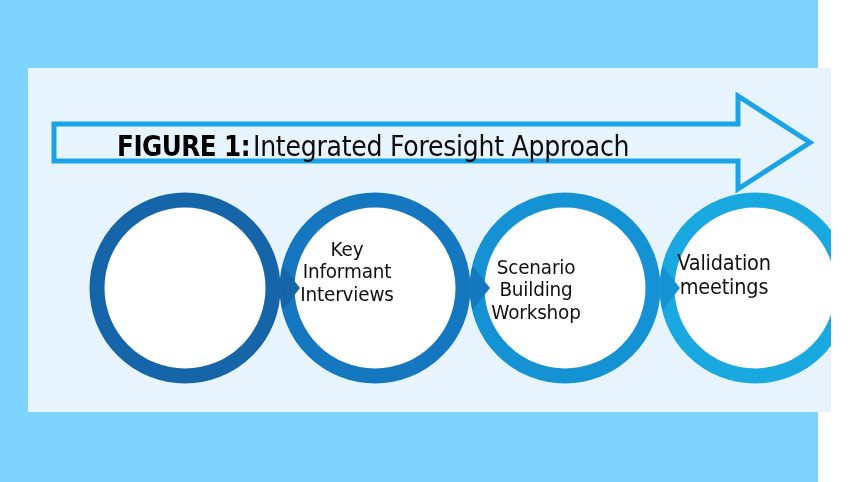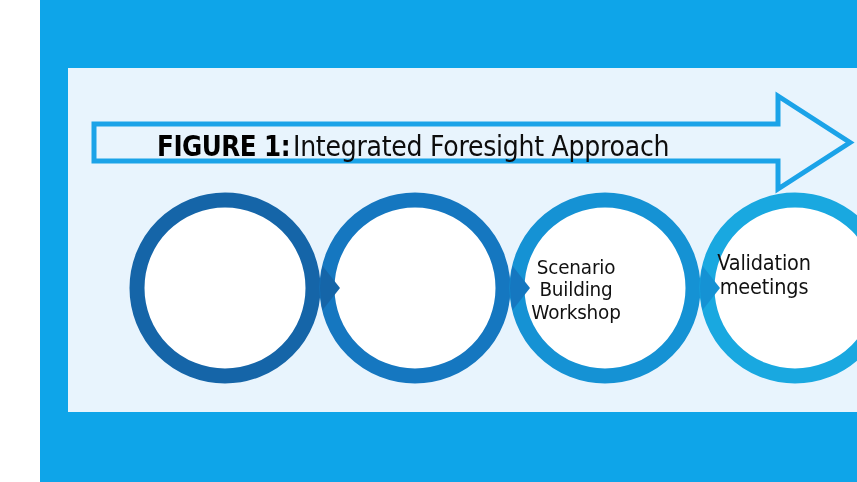--- a/index.html
+++ b/index.html
@@ -11,22 +11,21 @@
     width: 857px;
     height: 482px;
     font-family: "Liberation Sans", sans-serif;
     overflow: hidden;
   }
 
   #figure-root {
     position: relative;
     width: 818px;
     height: 482px;
-    background: #0ea5e9;
-    margin-left: 40px;
+    background: #7dd3fc;
   }
 
   
   #panel {
     position: absolute;
     left: 28px;
     top: 68px;
     width: 803px;
     height: 344px;
     background: #e8f4fd;
@@ -151,20 +150,25 @@
           <path d="M412,40 L462,103 L412,166 Z" fill="#1577c0"></path>
         </g>
         <g clip-path="url(#clip-c4)">
           <path d="M602,40 L652,103 L602,166 Z" fill="#1592d4"></path>
         </g>
       </g>
     </svg>
   </div>
 
 
+  <div class="node-label" id="label-1">
+    <span class="ln">Key</span>
+    <span class="ln">Informant</span>
+    <span class="ln">Interviews</span>
+  </div>
 
   <div class="node-label" id="label-2">
     <span class="ln">Scenario</span>
     <span class="ln">Building</span>
     <span class="ln">Workshop</span>
   </div>
 
   <div class="node-label" id="label-3">
     <span class="ln">Validation</span>
     <span class="ln">meetings</span>

